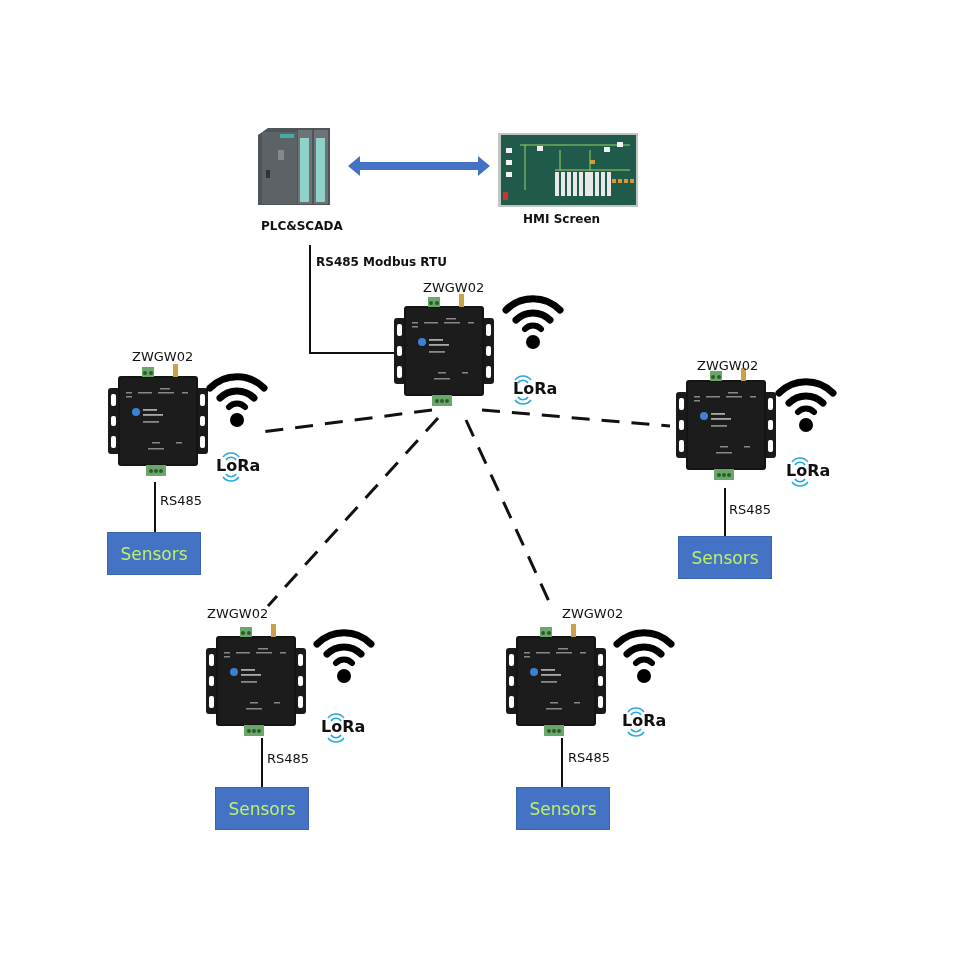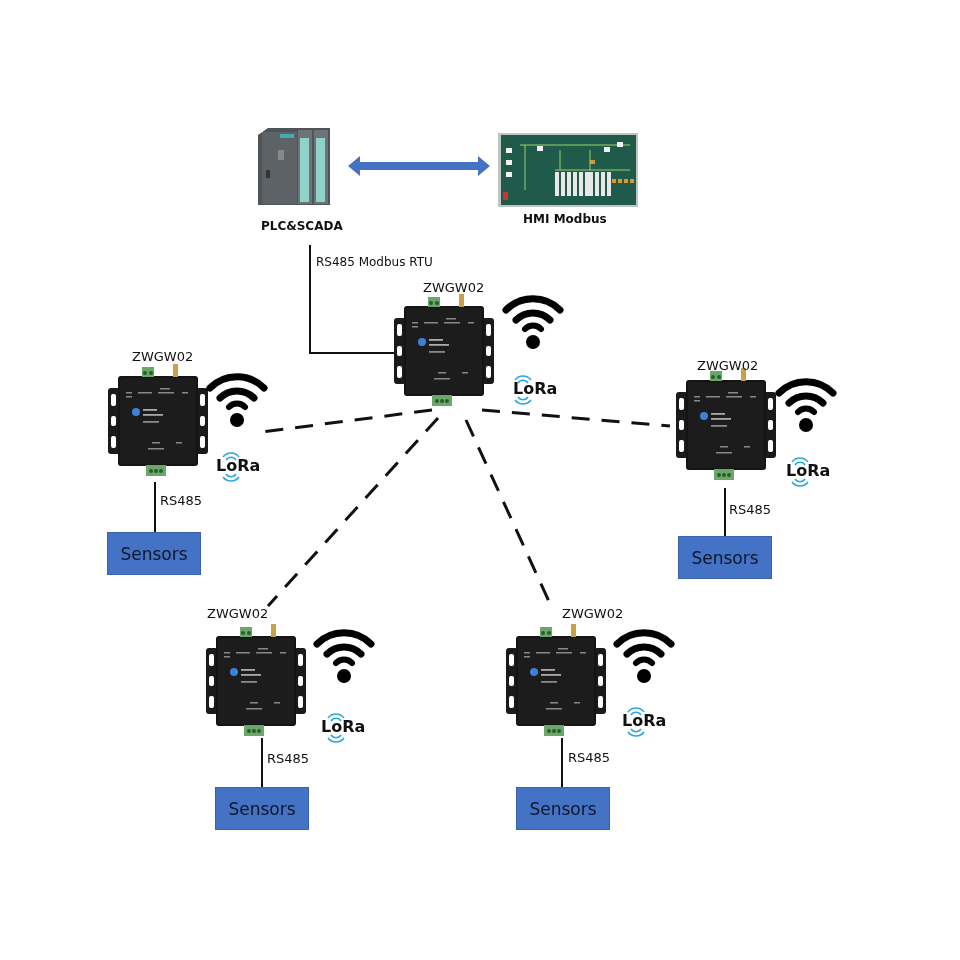--- a/index.html
+++ b/index.html
@@ -1,18 +1,18 @@
 <!DOCTYPE html>
 <html><head>
 <meta charset="utf-8">
 <style>
   html, body { margin:0; padding:0; background:#ffffff; }
   body { width:960px; height:960px; position:relative; overflow:hidden; font-family:"DejaVu Sans", "Liberation Sans", sans-serif; }
   #diagram { position:absolute; left:0; top:0; width:960px; height:960px; }
-  .sensor-box { position:absolute; width:94px; height:43px; background:#4472c4; border:1px solid #3a64ad; color:#0f172a; font-family:"DejaVu Sans", sans-serif; font-size:17px; display:flex; align-items:center; justify-content:center; box-sizing:border-box; }
+  .sensor-box { position:absolute; width:94px; height:43px; background:#4472c4; border:1px solid #3a64ad; color:#bef264; font-family:"DejaVu Sans", sans-serif; font-size:17px; display:flex; align-items:center; justify-content:center; box-sizing:border-box; }
   .txt { position:absolute; font-family:"DejaVu Sans", sans-serif; color:#111; white-space:nowrap; }
 </style>
 </head>
 <body>
 
 <svg id="diagram" viewBox="0 0 960 960" xmlns="http://www.w3.org/2000/svg">
   <defs>
 
     <g id="gw">
 
@@ -155,22 +155,22 @@
   <use href="#wifi" x="644" y="652"></use>
 
   <use href="#lorawave" x="523" y="386"></use>
   <use href="#lorawave" x="231" y="463"></use>
   <use href="#lorawave" x="800" y="468"></use>
   <use href="#lorawave" x="336" y="724"></use>
   <use href="#lorawave" x="636" y="718"></use>
 </svg>
 
 <div class="txt" style="left:261px;top:219px;font-size:12px;font-weight:bold;">PLC&amp;SCADA</div>
-<div class="txt" style="left:523px;top:212px;font-size:12px;font-weight:bold;">HMI Modbus</div>
-<div class="txt" style="left:316px;top:255px;font-size:12px;font-weight:normal;">RS485 Modbus RTU</div>
+<div class="txt" style="left:523px;top:212px;font-size:12px;font-weight:bold;">HMI Screen</div>
+<div class="txt" style="left:316px;top:255px;font-size:12px;font-weight:bold;">RS485 Modbus RTU</div>
 
 <div class="txt" style="left:423px;top:280px;font-size:13px;">ZWGW02</div>
 <div class="txt" style="left:132px;top:349px;font-size:13px;">ZWGW02</div>
 <div class="txt" style="left:697px;top:358px;font-size:13px;">ZWGW02</div>
 <div class="txt" style="left:207px;top:606px;font-size:13px;">ZWGW02</div>
 <div class="txt" style="left:562px;top:606px;font-size:13px;">ZWGW02</div>
 
 <div class="txt" style="left:513px;top:379px;font-size:16px;font-weight:bold;">LoRa</div>
 <div class="txt" style="left:216px;top:456px;font-size:16px;font-weight:bold;">LoRa</div>
 <div class="txt" style="left:786px;top:461px;font-size:16px;font-weight:bold;">LoRa</div>

